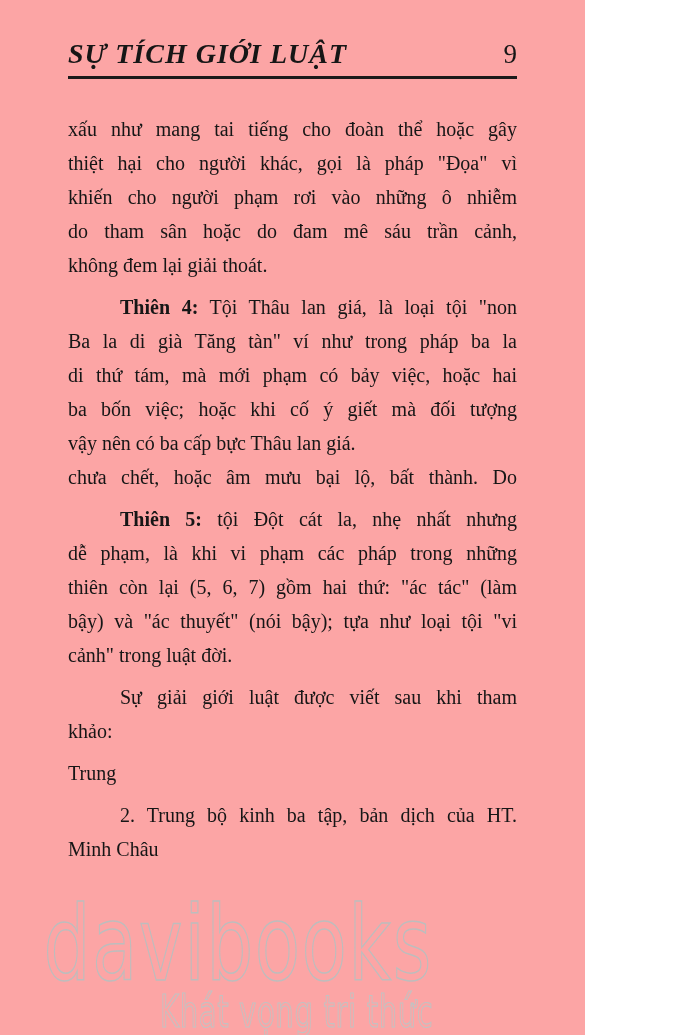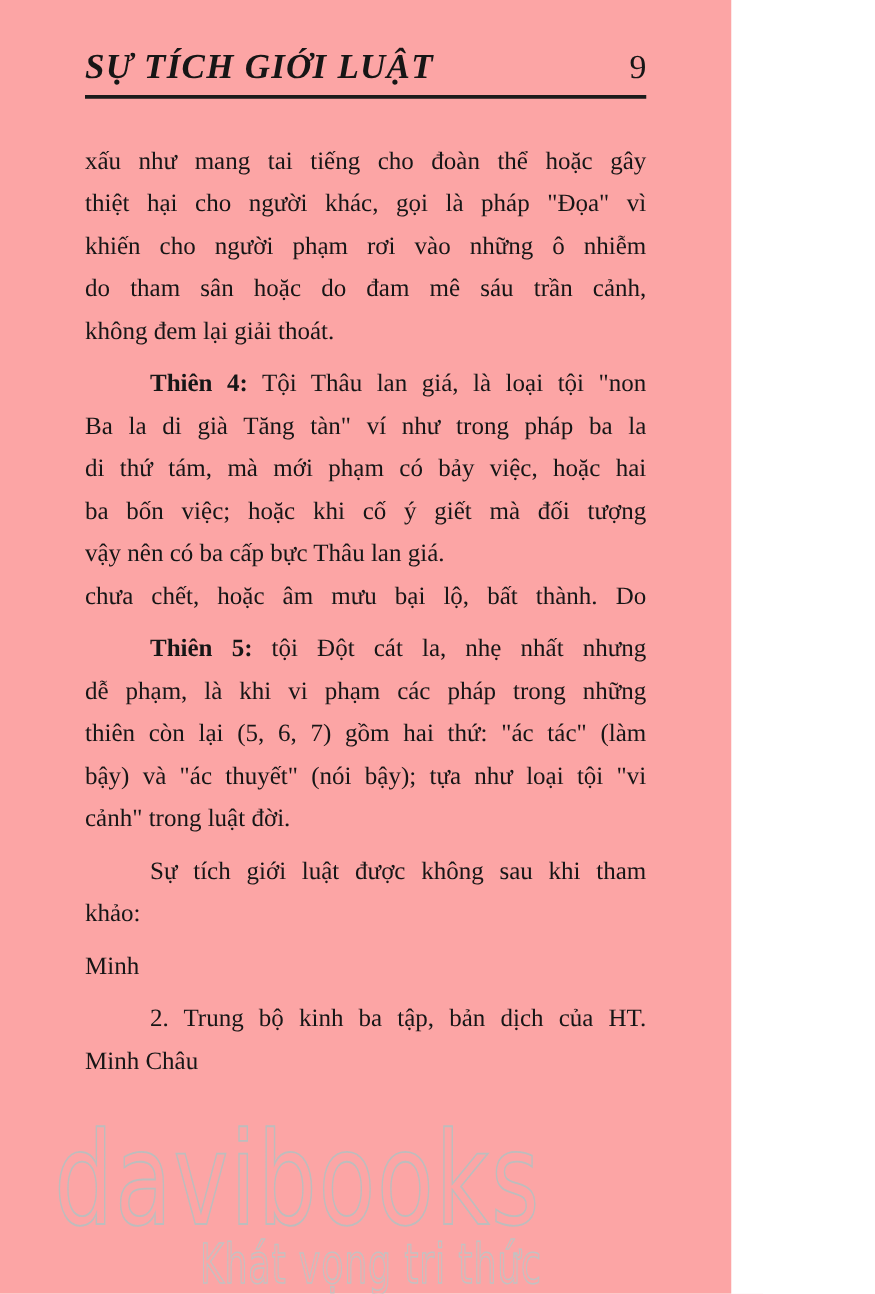--- a/index.html
+++ b/index.html
@@ -119,26 +119,26 @@
 
     <div class="para">
       <div class="ln ind"><b class="lead">Thiên 5:</b> <span>tội Đột cát la, nhẹ nhất nhưng</span></div>
       <div class="ln">dễ phạm, là khi vi phạm các pháp trong những</div>
       <div class="ln">thiên còn lại (5, 6, 7) gồm hai thứ: "ác tác" (làm</div>
       <div class="ln">bậy) và "ác thuyết" (nói bậy); tựa như loại tội "vi</div>
       <div class="ln last">cảnh" trong luật đời.</div>
     </div>
 
     <div class="para">
-      <div class="ln ind">Sự tích giới luật được không sau khi tham</div>
+      <div class="ln ind">Sự giải giới luật được viết sau khi tham</div>
       <div class="ln last">khảo:</div>
     </div>
 
     <div class="para">
-      <div class="ln last">Minh</div>
+      <div class="ln last">Trung</div>
     </div>
 
     <div class="para">
       <div class="ln ind">2. Trung bộ kinh ba tập, bản dịch của HT.</div>
       <div class="ln last">Minh Châu</div>
     </div>
 
   </div>
 
   <div class="wm-name">davibooks</div>

